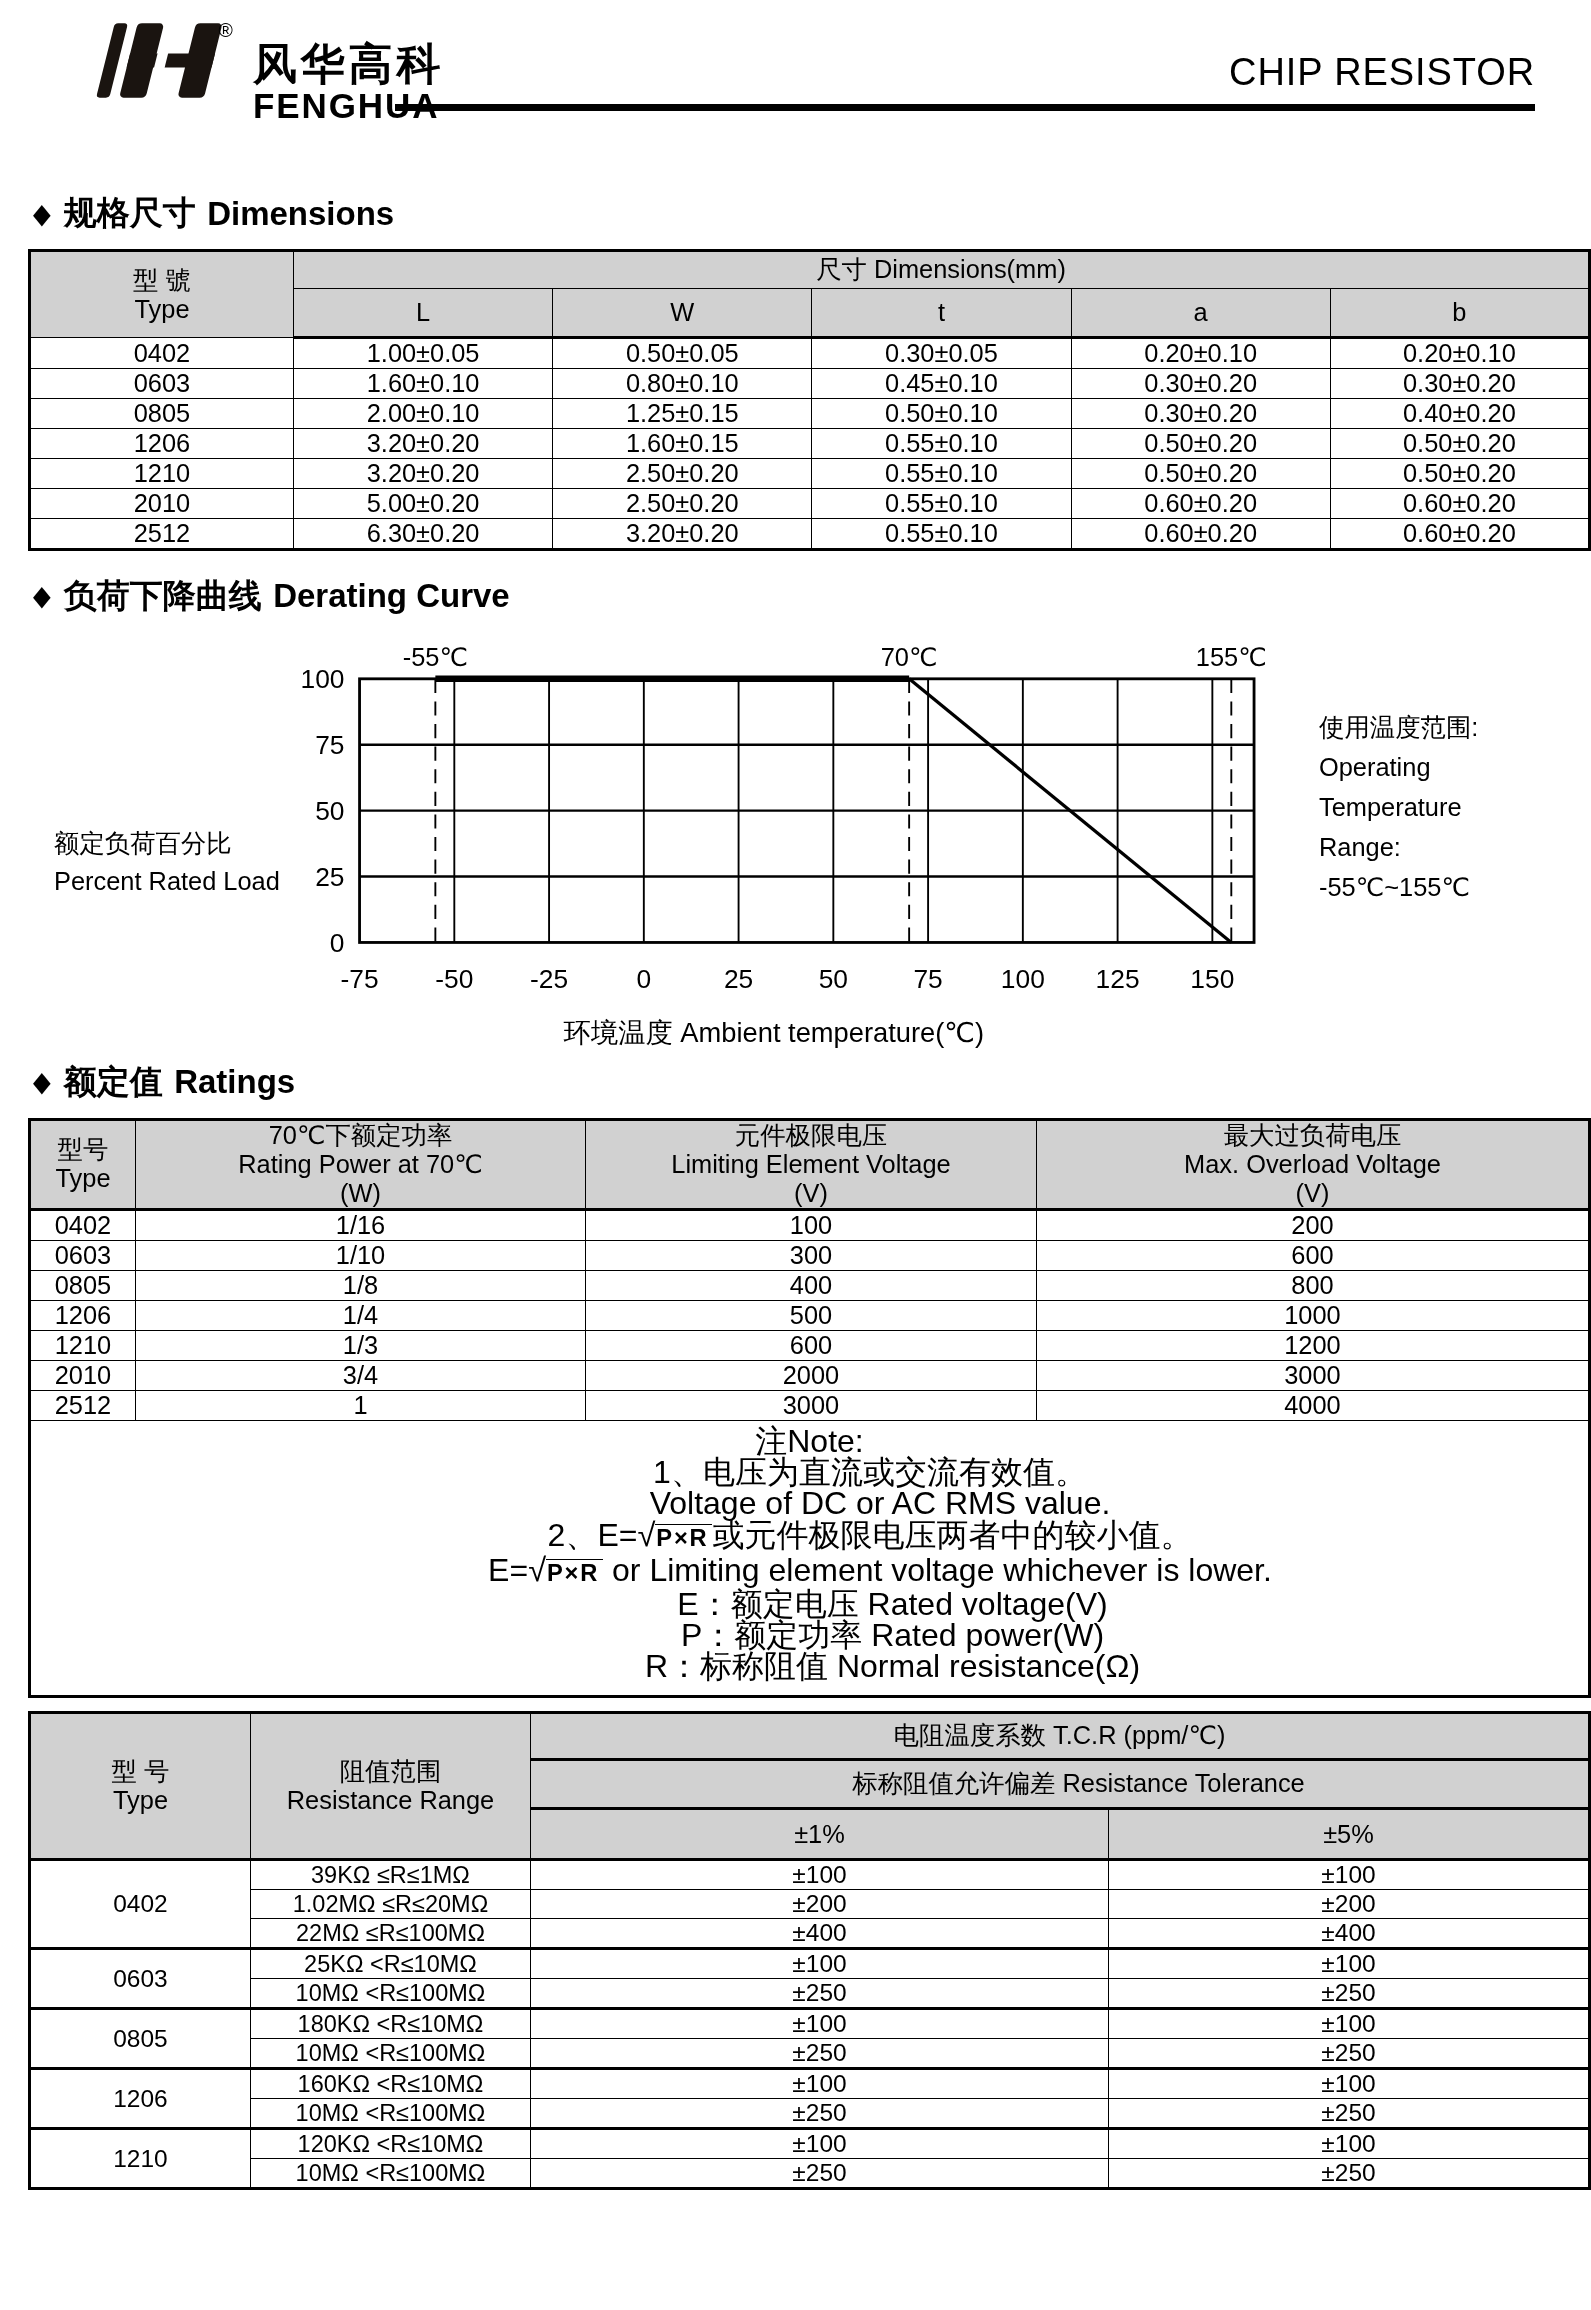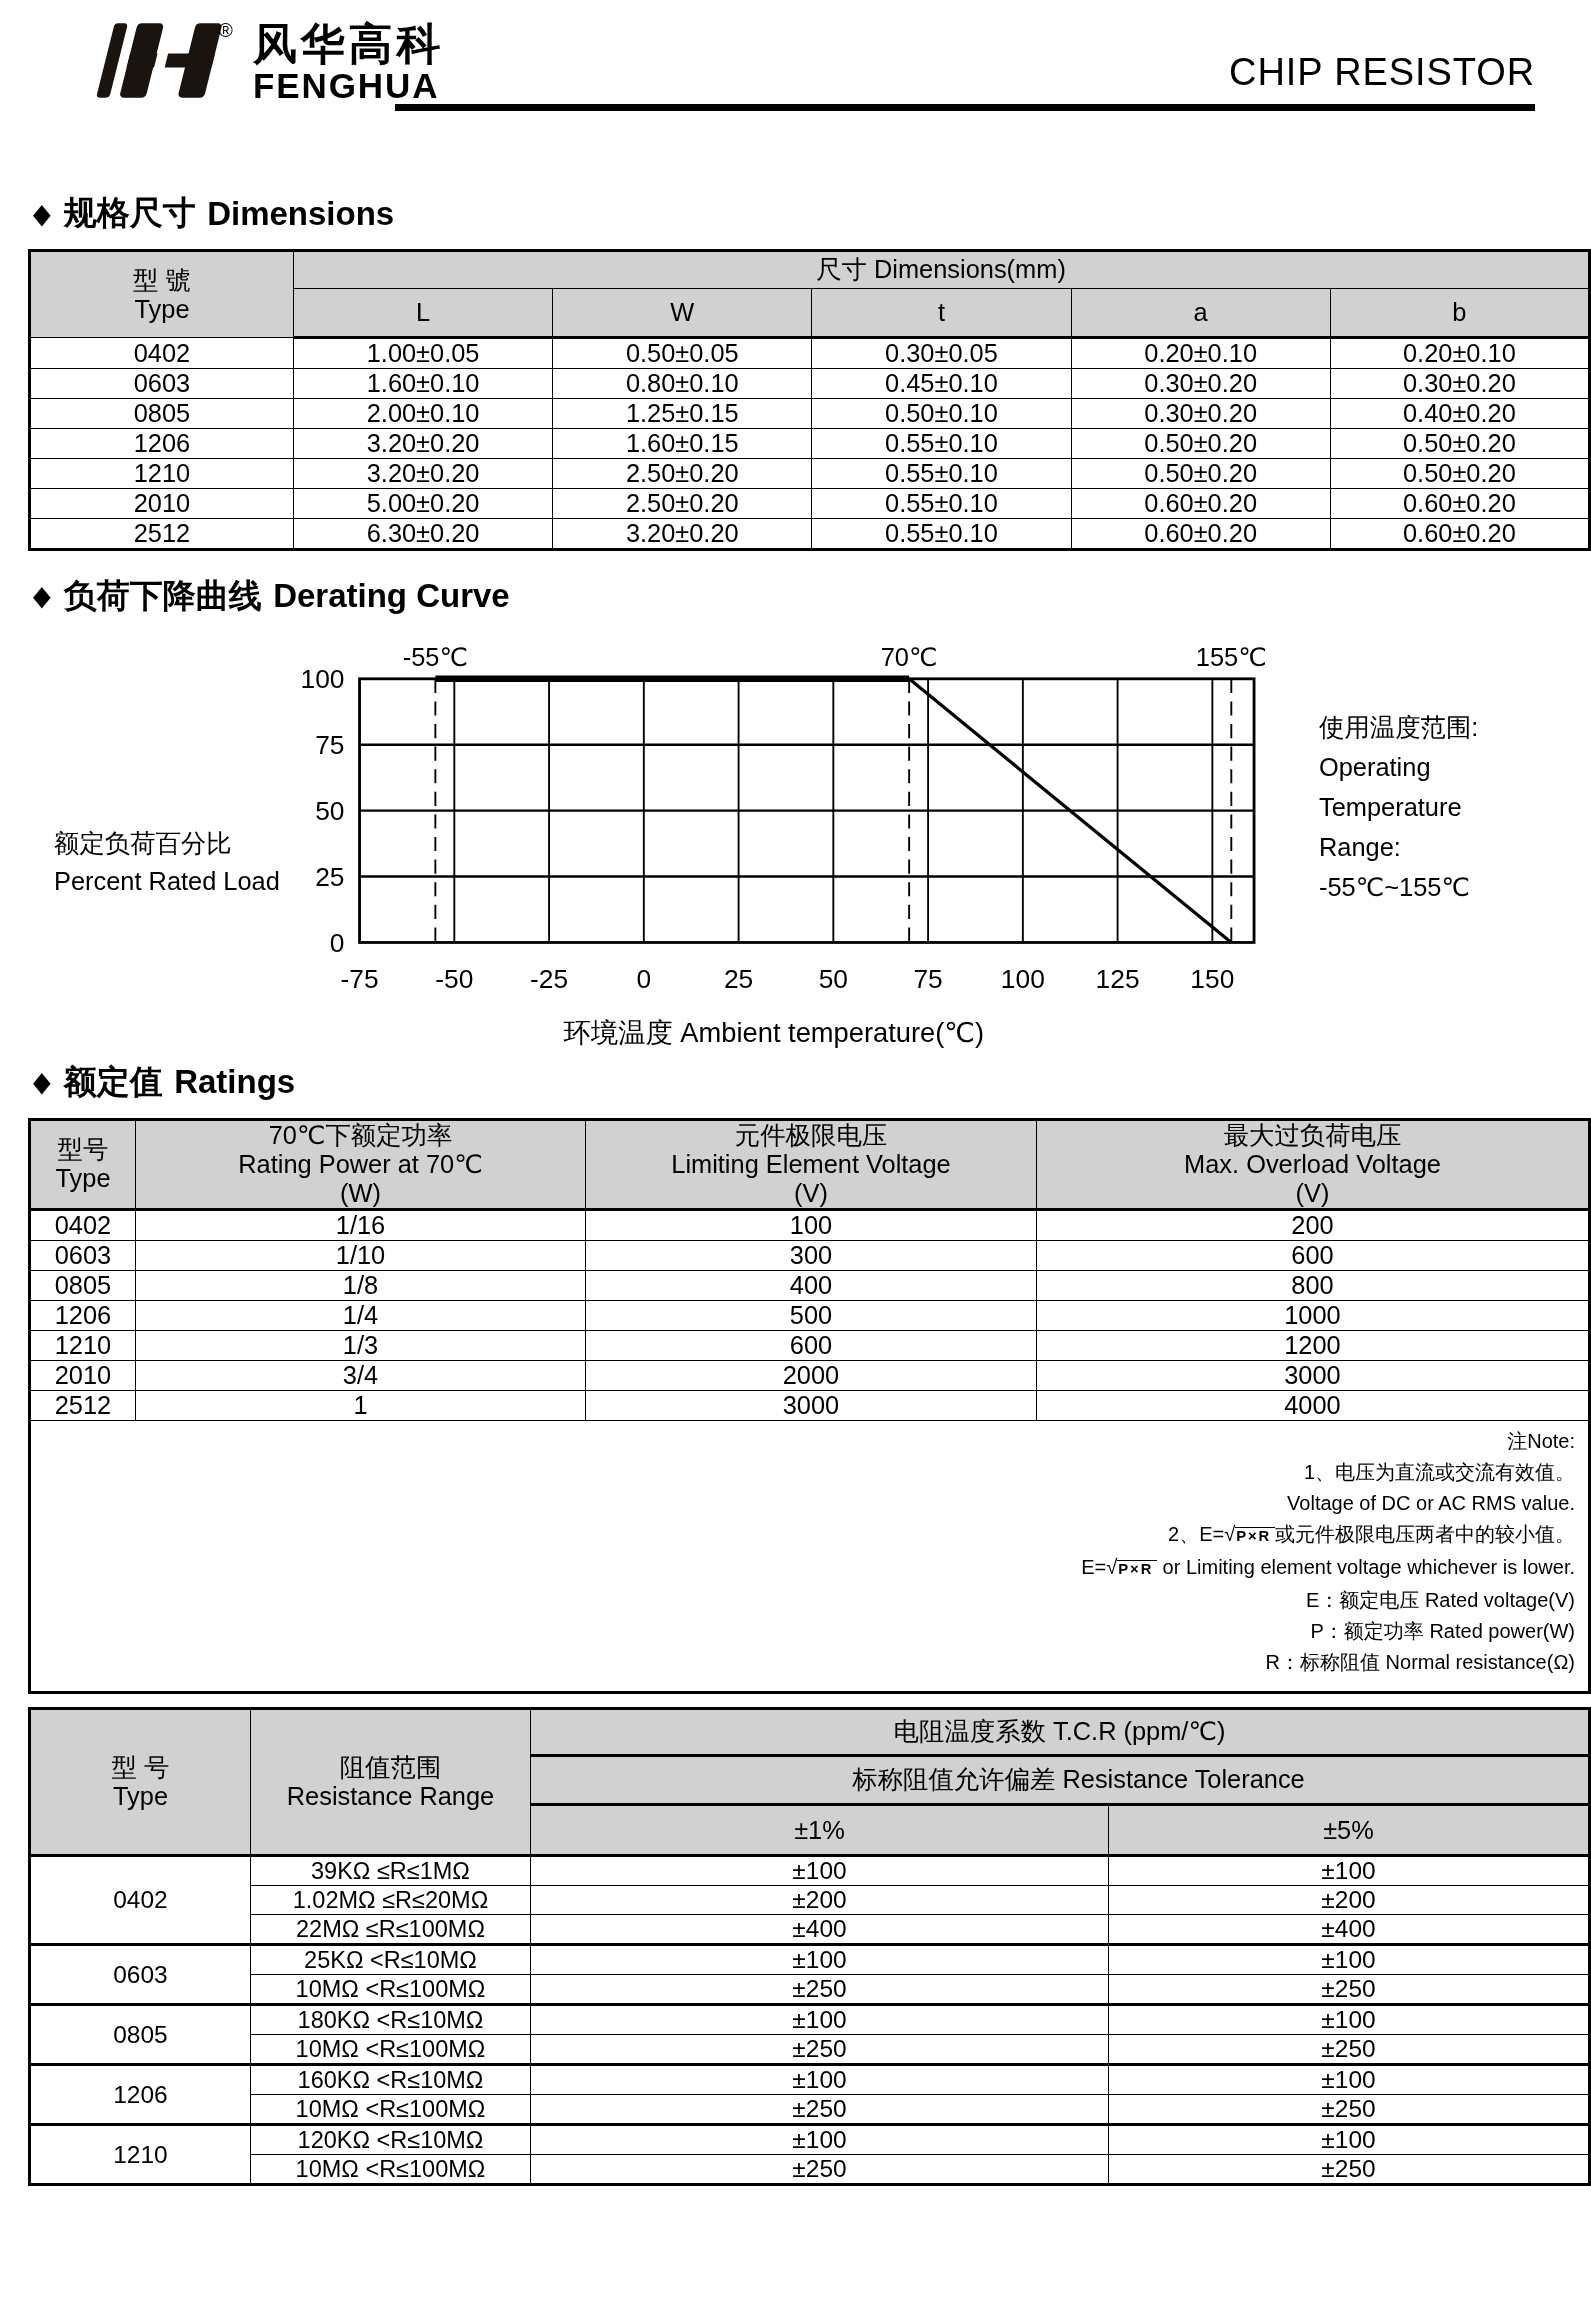--- a/index.html
+++ b/index.html
@@ -8,21 +8,21 @@
     width:1591px; height:2311px; position:relative; overflow:hidden;
     color:#000; font-family:"Liberation Sans","DejaVu Sans",sans-serif;
   }
   .page { padding:0 14px; }
 
   
   .hdr { position:relative; height:105px; margin:13px 42px 0 56px; }
   .brand { position:absolute; left:0; top:3.8px; display:flex; align-items:flex-start; gap:15px; }
   .logo-mark { width:168px; height:87px; }
   .brand-text { padding-top:5.6px; }
-  .brand-cn { font-size:44px; font-weight:bold; letter-spacing:3.8px; line-height:1.0; }
+  .brand-cn { font-size:44px; font-weight:bold; letter-spacing:3.8px; line-height:1.0;margin-top:20px; }
   .brand-en { font-size:35px; font-weight:bold; letter-spacing:1.9px; line-height:1.15; }
   .doc-title { position:absolute; right:0; bottom:24.5px; font-size:38px; letter-spacing:0.9px; }
   .hdr-rule { position:absolute; left:325px; right:0; bottom:7.5px; height:6.6px; background:#000; }
 
   
   .sec-title { margin:0 0 0 17px; font-size:33px; display:flex; align-items:center; gap:11.3px; }
   .sec-title .diamond { font-size:28px; line-height:1; transform:scaleX(.82); }
   .sec-title .cn { font-weight:bold; }
   .sec-title .en { font-weight:bold; }
   #t-dim  { margin-top:73px; }
@@ -39,21 +39,21 @@
   thead tr:last-child th { border-bottom-width:3.8px; }
 
   
   #dim-table th { height:38px; }
   #dim-table thead tr:last-child th { height:49px; }
   #dim-table td { height:29px; }
 
   
   #rat-table td { height:30px; }
   #rat-table th { height:90px; }
-  #rat-table .note-cell { text-align:right; padding:5.6px 13px 13px 13px; font-size:20px; height:auto; }
+  #rat-table .note-cell { text-align:center; padding:5.6px 13px 13px 13px; font-size:32px; height:auto; }
   .note-line { line-height:31px; }
   .ind1 { margin-left:121px; }
   .ind2 { margin-left:141px; }
   .ind3 { margin-left:166px; }
   .rad { white-space:nowrap; }
   .rad .sign { font-size:1.02em; }
   .radicand { border-top:1.9px solid #000; font-size:0.74em; padding:0 3.8px 0 0.9px; letter-spacing:1.9px; font-weight:bold; }
 
   
   #tcr-table td { height:28px; font-size:24.5px; }

